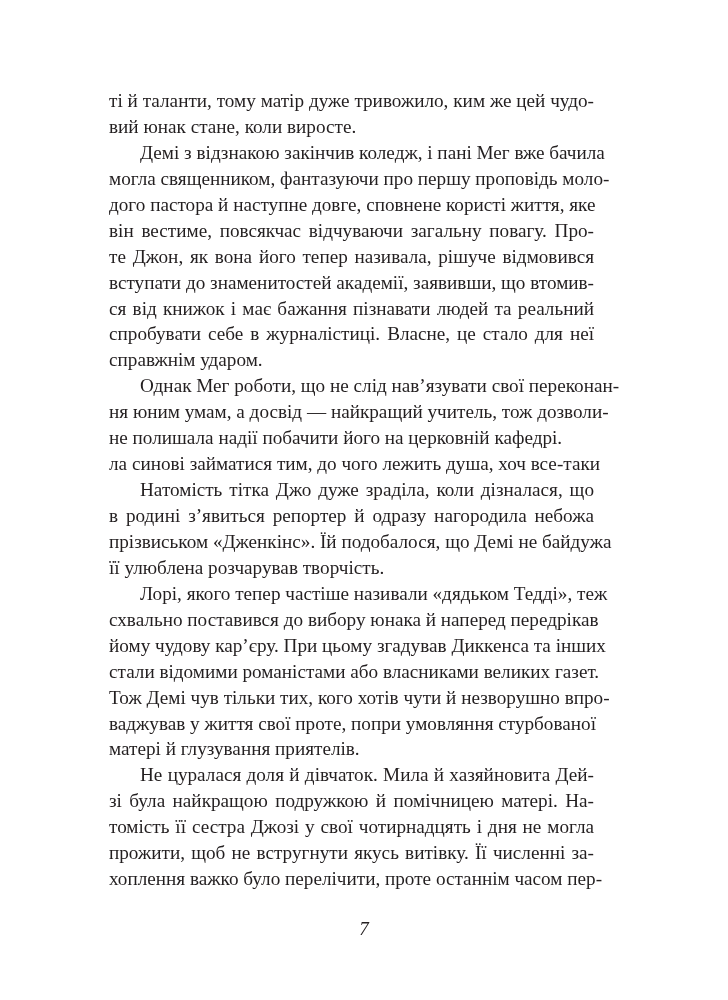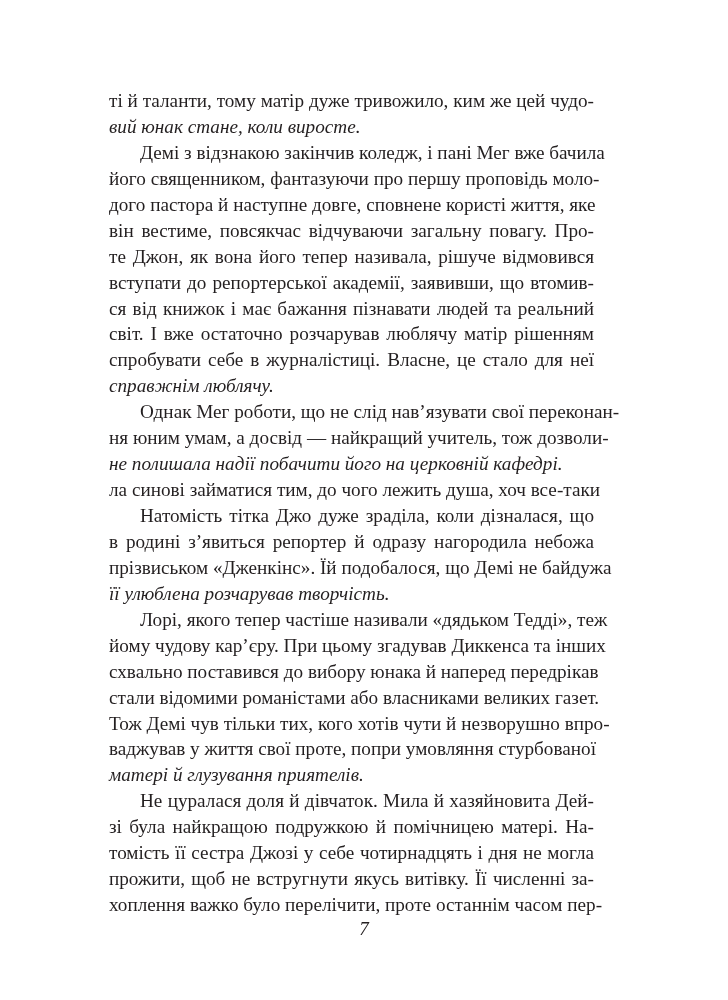--- a/index.html
+++ b/index.html
@@ -31,21 +31,20 @@
     }
     .line {
       display: block;
       white-space: nowrap;
       text-align: justify;
       text-align-last: justify;
       height: 25.95px;
     }
     .line.last {
       text-align-last: left;
-      font-style: italic;
     }
     .line.indent {
       padding-left: 31px;
     }
     .page-number {
       position: absolute;
       left: 0;
       width: 728px;
       top: 918px;
       text-align: center;
@@ -59,53 +58,52 @@
 <body>
 
 <div class="page">
   <div class="text-block" id="text-block">
       <div>
         <span class="line">ті й таланти, тому матір дуже тривожило, ким же цей чудо-</span>
         <span class="line last">вий юнак стане, коли виросте.</span>
       </div>
       <div>
         <span class="line indent">Демі з відзнакою закінчив коледж, і пані Мег вже бачила</span>
-        <span class="line">його священником, фантазуючи про першу проповідь моло-</span>
+        <span class="line">могла священником, фантазуючи про першу проповідь моло-</span>
         <span class="line">дого пастора й наступне довге, сповнене користі життя, яке</span>
         <span class="line">він вестиме, повсякчас відчуваючи загальну повагу. Про-</span>
         <span class="line">те Джон, як вона його тепер називала, рішуче відмовився</span>
-        <span class="line">вступати до репортерської академії, заявивши, що втомив-</span>
+        <span class="line">вступати до знаменитостей академії, заявивши, що втомив-</span>
         <span class="line">ся від книжок і має бажання пізнавати людей та реальний</span>
-        <span class="line">світ. І вже остаточно розчарував люблячу матір рішенням</span>
         <span class="line">спробувати себе в журналістиці. Власне, це стало для неї</span>
-        <span class="line last">справжнім люблячу.</span>
+        <span class="line last">справжнім ударом.</span>
       </div>
       <div>
         <span class="line indent">Однак Мег роботи, що не слід нав’язувати свої переконан-</span>
         <span class="line">ня юним умам, а досвід — найкращий учитель, тож дозволи-</span>
         <span class="line last">не полишала надії побачити його на церковній кафедрі.</span>
         <span class="line">ла синові займатися тим, до чого лежить душа, хоч все-таки</span>
       </div>
       <div>
         <span class="line indent">Натомість тітка Джо дуже зраділа, коли дізналася, що</span>
         <span class="line">в родині з’явиться репортер й одразу нагородила небожа</span>
         <span class="line">прізвиськом «Дженкінс». Їй подобалося, що Демі не байдужа</span>
         <span class="line last">її улюблена розчарував творчість.</span>
       </div>
       <div>
         <span class="line indent">Лорі, якого тепер частіше називали «дядьком Тедді», теж</span>
+        <span class="line">схвально поставився до вибору юнака й наперед передрікав</span>
         <span class="line">йому чудову кар’єру. При цьому згадував Диккенса та інших</span>
-        <span class="line">схвально поставився до вибору юнака й наперед передрікав</span>
         <span class="line">стали відомими романістами або власниками великих газет.</span>
         <span class="line">Тож Демі чув тільки тих, кого хотів чути й незворушно впро-</span>
         <span class="line">ваджував у життя свої проте, попри умовляння стурбованої</span>
         <span class="line last">матері й глузування приятелів.</span>
       </div>
       <div>
         <span class="line indent">Не цуралася доля й дівчаток. Мила й хазяйновита Дей-</span>
         <span class="line">зі була найкращою подружкою й помічницею матері. На-</span>
-        <span class="line">томість її сестра Джозі у себе чотирнадцять і дня не могла</span>
+        <span class="line">томість її сестра Джозі у свої чотирнадцять і дня не могла</span>
         <span class="line">прожити, щоб не встругнути якусь витівку. Її численні за-</span>
         <span class="line">хоплення важко було перелічити, проте останнім часом пер-</span>
       </div>
     </div>
   <div class="page-number">7</div>
 </div>
 
 </body></html>

